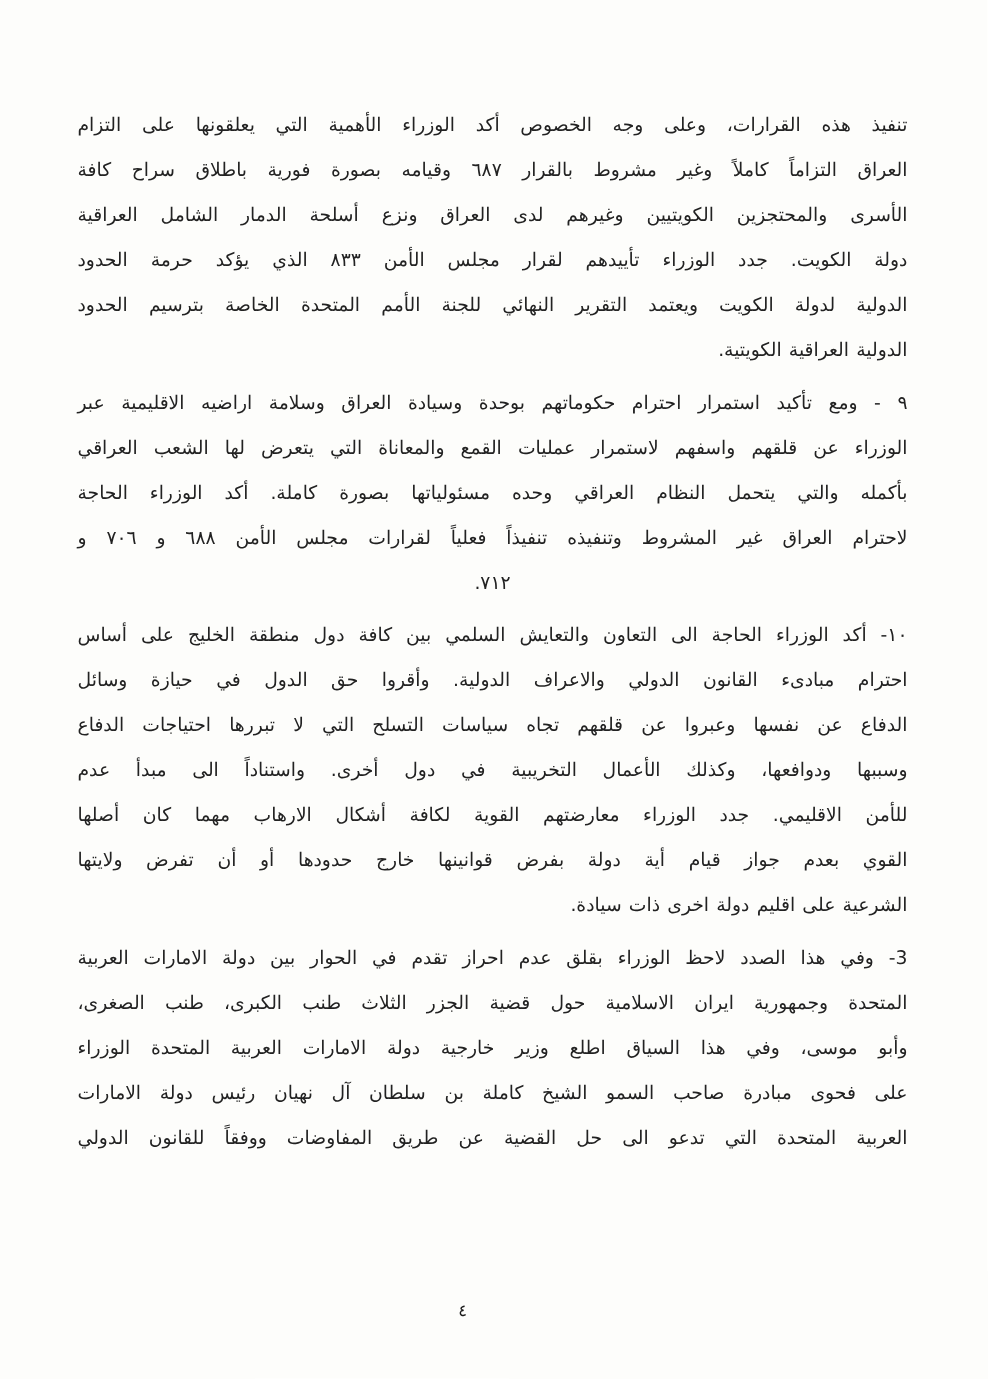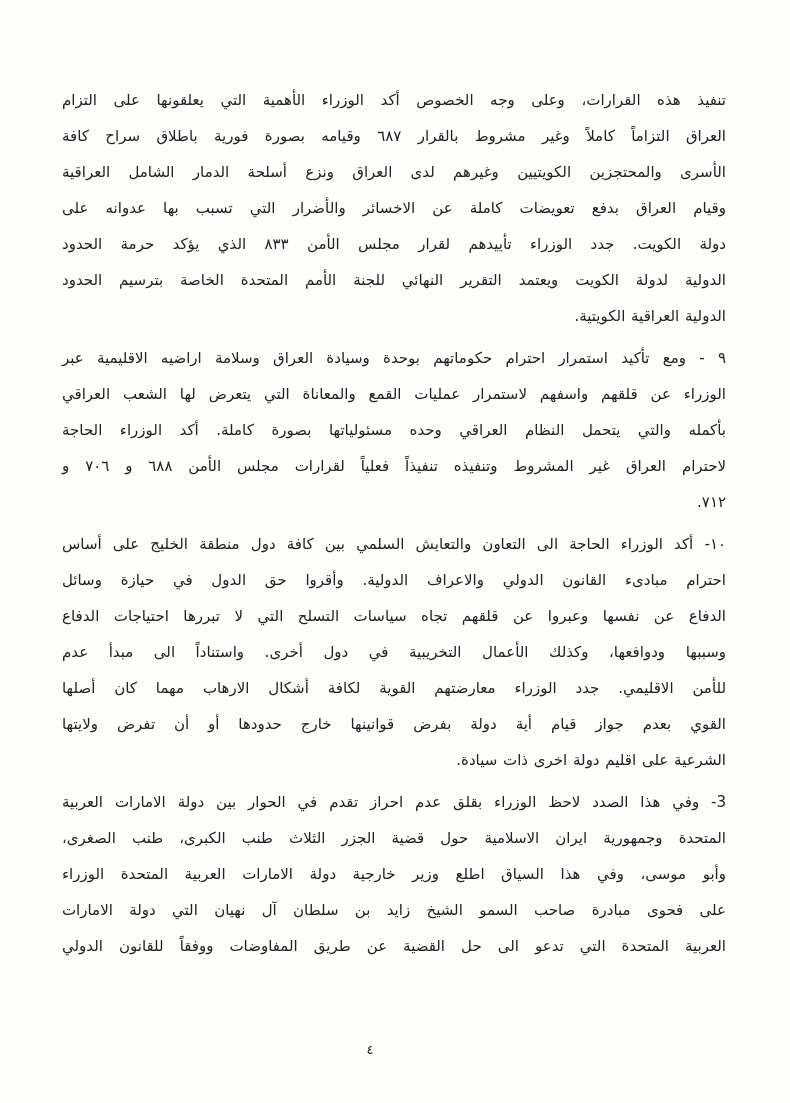--- a/index.html
+++ b/index.html
@@ -33,20 +33,21 @@
     letter-spacing: 0.2px;
     word-spacing: 1px;
   }
   .line.justify {
     text-align: justify;
     text-align-last: justify;
   }
   .line.right {
   }
   .line.center {
+    text-align: center;
   }
   .para-num {
     white-space: pre;
   }
   .page-number {
     position: absolute;
     top: 1042px;
     left: 0;
     width: 740px;
     text-align: center;
@@ -56,21 +57,20 @@
 </style>
 </head>
 <body>
 
 <div class="page">
   <div class="text-block">
       <div class="para">
         <div class="line justify">تنفيذ هذه القرارات، وعلى وجه الخصوص أكد الوزراء الأهمية التي يعلقونها على التزام</div>
         <div class="line justify">العراق التزاماً كاملاً وغير مشروط بالقرار ٦٨٧ وقيامه بصورة فورية باطلاق سراح كافة</div>
         <div class="line justify">الأسرى والمحتجزين الكويتيين وغيرهم لدى العراق ونزع أسلحة الدمار الشامل العراقية</div>
-        <div class="line justify">وقيام العراق بدفع تعويضات كاملة عن الاخسائر والأضرار التي تسبب بها عدوانه على</div>
         <div class="line justify">دولة الكويت. جدد الوزراء تأييدهم لقرار مجلس الأمن ٨٣٣ الذي يؤكد حرمة الحدود</div>
         <div class="line justify">الدولية لدولة الكويت ويعتمد التقرير النهائي للجنة الأمم المتحدة الخاصة بترسيم الحدود</div>
         <div class="line right">الدولية العراقية الكويتية.</div>
       </div>
       <div class="para">
         <div class="line justify"><span class="para-num">٩ - </span>ومع تأكيد استمرار احترام حكوماتهم بوحدة وسيادة العراق وسلامة اراضيه الاقليمية عبر</div>
         <div class="line justify">الوزراء عن قلقهم واسفهم لاستمرار عمليات القمع والمعاناة التي يتعرض لها الشعب العراقي</div>
         <div class="line justify">بأكمله والتي يتحمل النظام العراقي وحده مسئولياتها بصورة كاملة.  أكد الوزراء الحاجة</div>
         <div class="line justify">لاحترام العراق غير المشروط وتنفيذه تنفيذاً فعلياً لقرارات مجلس الأمن ٦٨٨ و ٧٠٦ و</div>
         <div class="line center">٧١٢.</div>
@@ -81,18 +81,18 @@
         <div class="line justify">الدفاع عن نفسها وعبروا عن قلقهم تجاه سياسات التسلح التي لا تبررها احتياجات الدفاع</div>
         <div class="line justify">وسببها ودوافعها، وكذلك الأعمال التخريبية في دول أخرى. واستناداً الى مبدأ عدم</div>
         <div class="line justify">للأمن الاقليمي. جدد الوزراء معارضتهم القوية لكافة أشكال الارهاب مهما كان أصلها</div>
         <div class="line justify">القوي بعدم جواز قيام أية دولة بفرض قوانينها خارج حدودها أو أن تفرض ولايتها</div>
         <div class="line right">الشرعية على اقليم دولة اخرى ذات سيادة.</div>
       </div>
       <div class="para">
         <div class="line justify"><span class="para-num">3- </span>وفي هذا الصدد لاحظ الوزراء بقلق عدم احراز تقدم في الحوار بين دولة الامارات العربية</div>
         <div class="line justify">المتحدة وجمهورية ايران الاسلامية حول قضية الجزر الثلاث طنب الكبرى، طنب الصغرى،</div>
         <div class="line justify">وأبو موسى، وفي هذا السياق اطلع وزير خارجية دولة الامارات العربية المتحدة الوزراء</div>
-        <div class="line justify">على فحوى مبادرة صاحب السمو الشيخ زايد بن سلطان آل نهيان التي دولة الامارات</div>
+        <div class="line justify">على فحوى مبادرة صاحب السمو الشيخ كاملة بن سلطان آل نهيان رئيس دولة الامارات</div>
         <div class="line justify">العربية المتحدة التي تدعو الى حل القضية عن طريق المفاوضات ووفقاً للقانون الدولي</div>
       </div>
     </div>
   <div class="page-number">٤</div>
 </div>
 
 </body></html>

